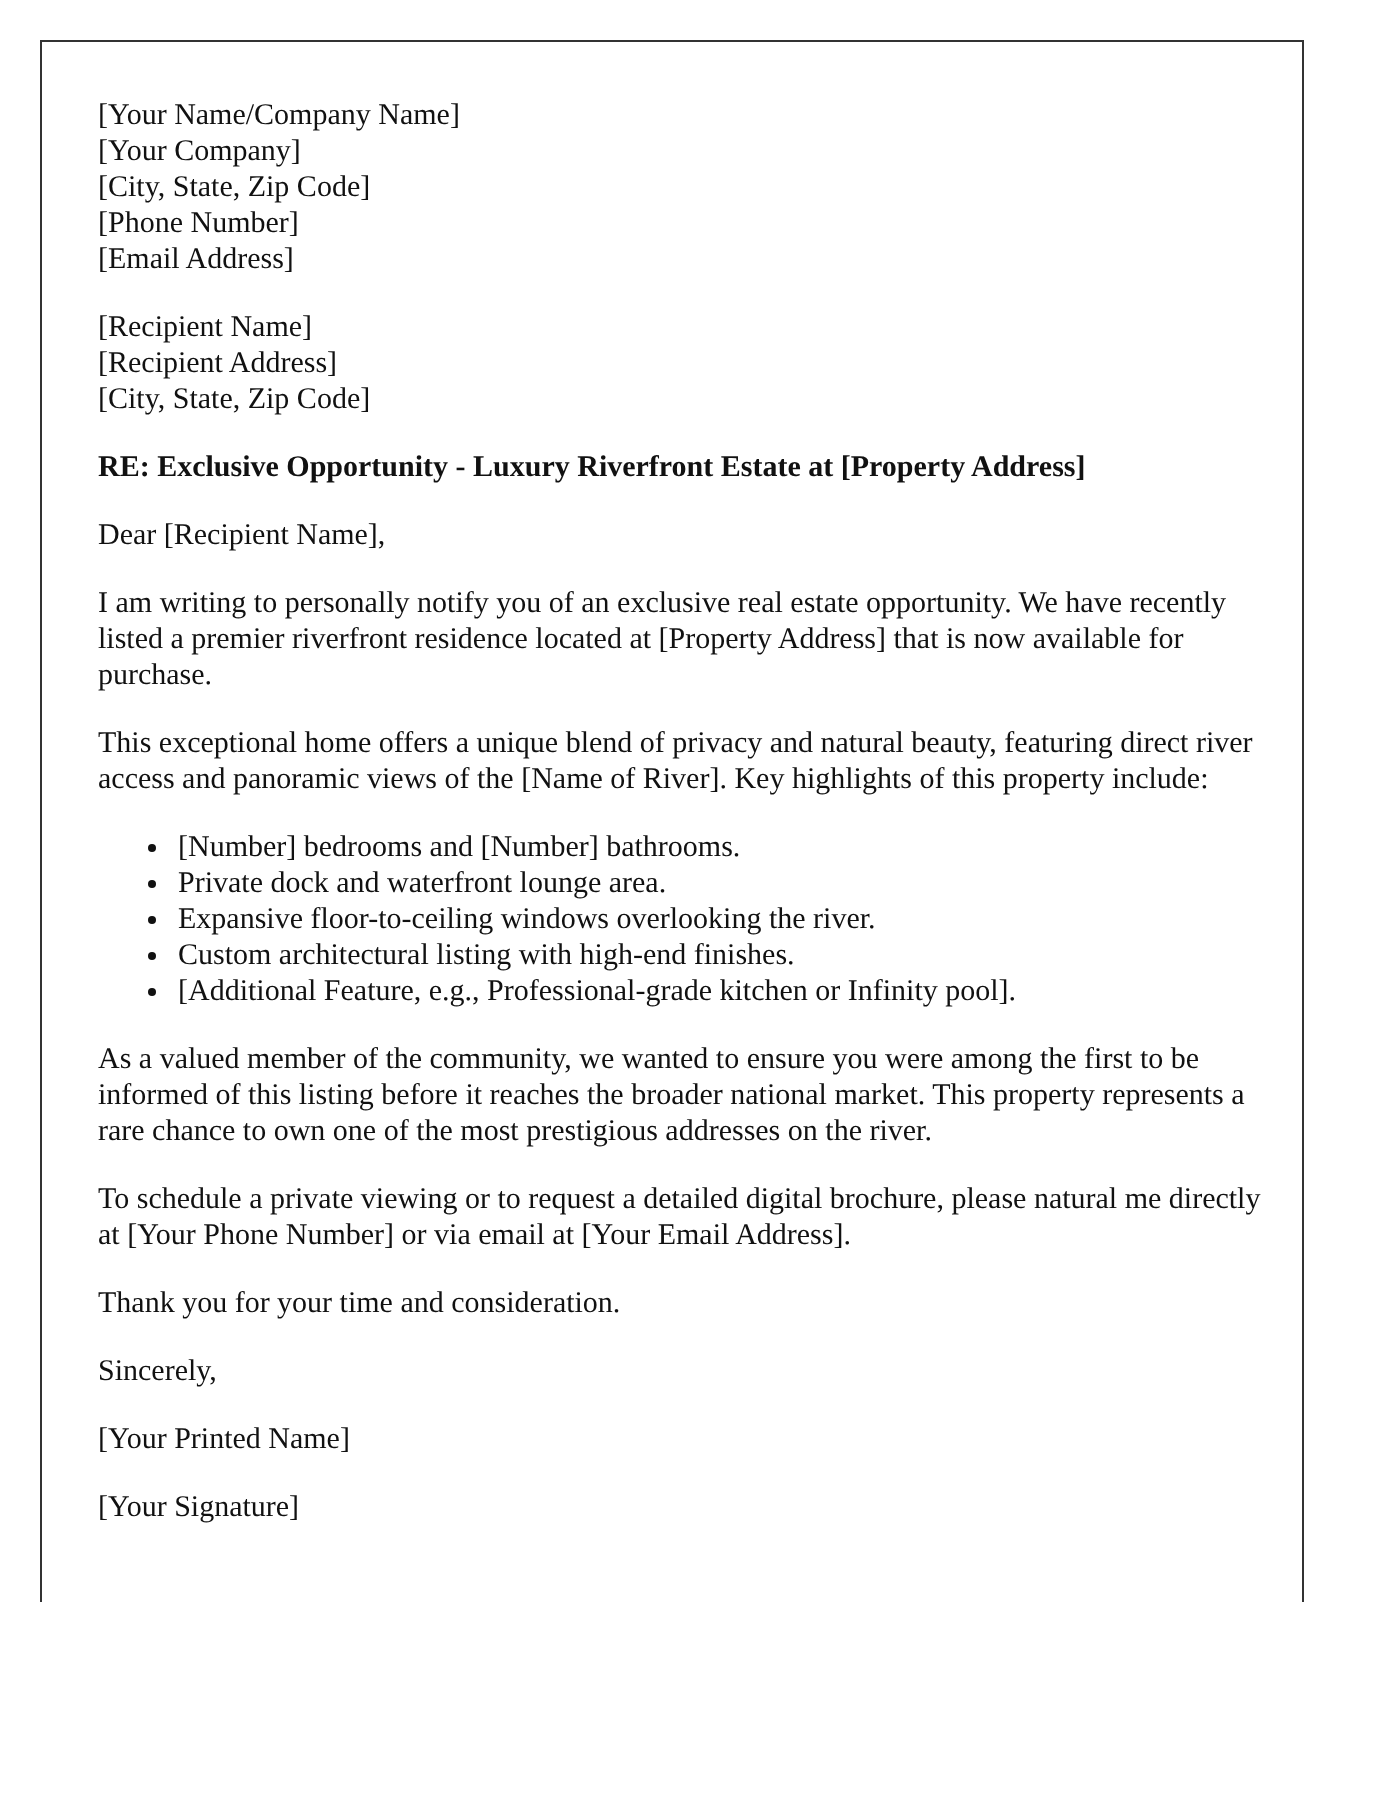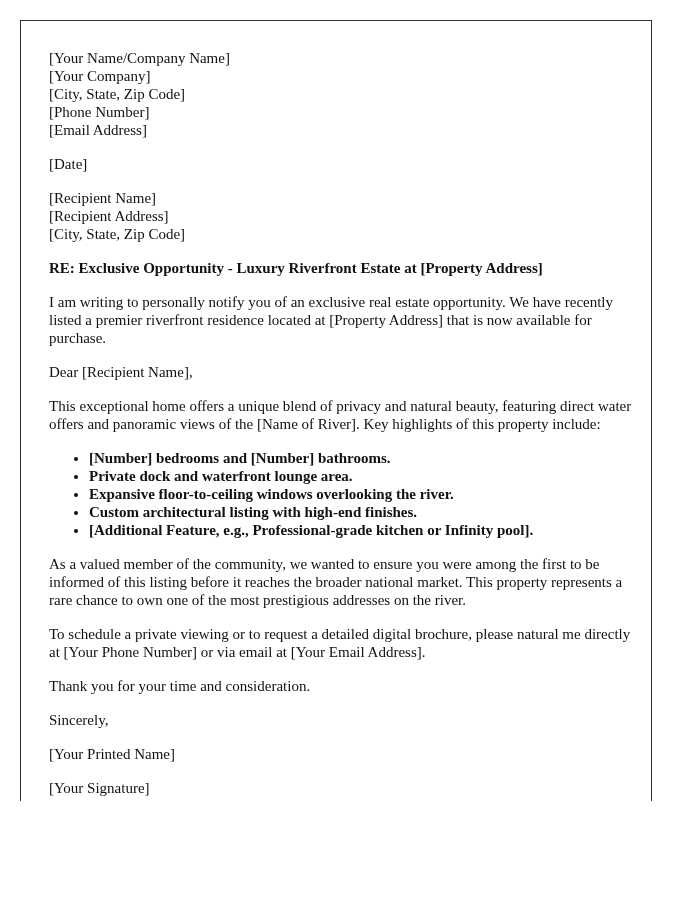--- a/index.html
+++ b/index.html
@@ -45,57 +45,53 @@
     .subject {
       font-weight: bold;
     }
     ul.highlights {
       margin: 0 0 16px 0;
       padding-left: 40px;
       list-style: disc;
     }
     ul.highlights li {
       line-height: 18px;
-      font-weight: bold;
     }
     p {
       margin: 0 0 16px 0;
       font-family: Liberation Serif, serif;
     }
   </style>
 </head>
 <body>
 
 <div class="page">
   <div class="content">
 
     <div class="block">
       <span class="line">[Your Name/Company Name]</span>
       <span class="line">[Your Company]</span>
       <span class="line">[City, State, Zip Code]</span>
       <span class="line">[Phone Number]</span>
       <span class="line">[Email Address]</span>
     </div>
 
-    <div class="block">
-      <span class="line">[Date]</span>
-    </div>
 
     <div class="block">
       <span class="line">[Recipient Name]</span>
       <span class="line">[Recipient Address]</span>
       <span class="line">[City, State, Zip Code]</span>
     </div>
 
     <p class="subject">RE: Exclusive Opportunity - Luxury Riverfront Estate at [Property Address]</p>
 
+    <p>Dear [Recipient Name],</p>
+
     <p>I am writing to personally notify you of an exclusive real estate opportunity. We have recently listed a premier riverfront residence located at [Property Address] that is now available for purchase.</p>
-
-    <p>Dear [Recipient Name],</p>
-    <p>This exceptional home offers a unique blend of privacy and natural beauty, featuring direct water offers and panoramic views of the [Name of River]. Key highlights of this property include:</p>
+    <p>This exceptional home offers a unique blend of privacy and natural beauty, featuring direct river access and panoramic views of the [Name of River]. Key highlights of this property include:</p>
 
     <ul class="highlights">
       <li>[Number] bedrooms and [Number] bathrooms.</li>
       <li>Private dock and waterfront lounge area.</li>
       <li>Expansive floor-to-ceiling windows overlooking the river.</li>
       <li>Custom architectural listing with high-end finishes.</li>
       <li>[Additional Feature, e.g., Professional-grade kitchen or Infinity pool].</li>
     </ul>
 
     <p>As a valued member of the community, we wanted to ensure you were among the first to be informed of this listing before it reaches the broader national market. This property represents a rare chance to own one of the most prestigious addresses on the river.</p>

